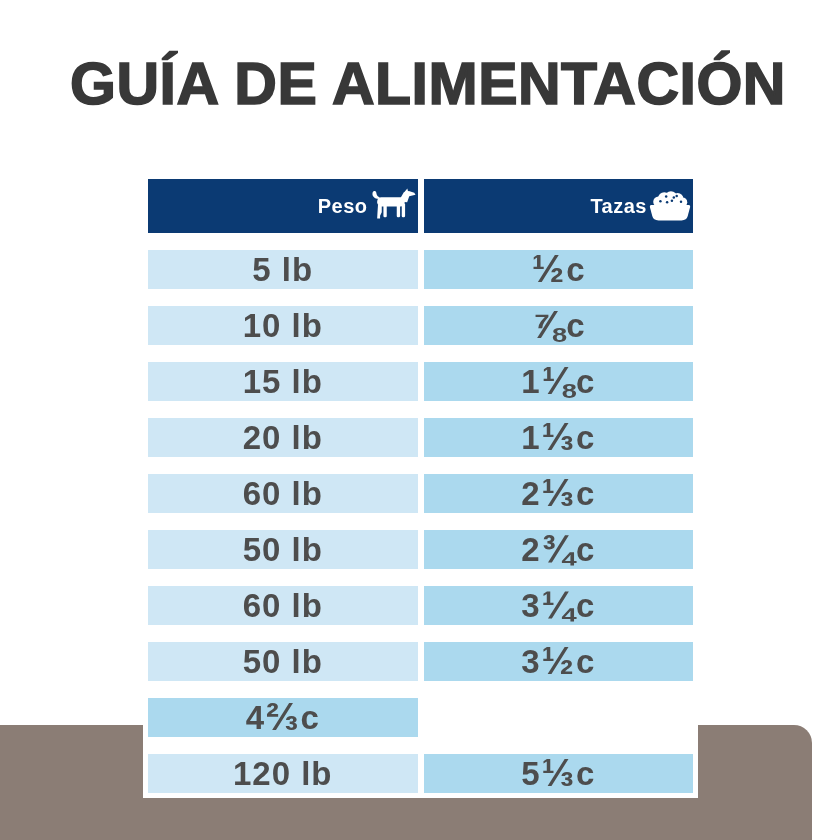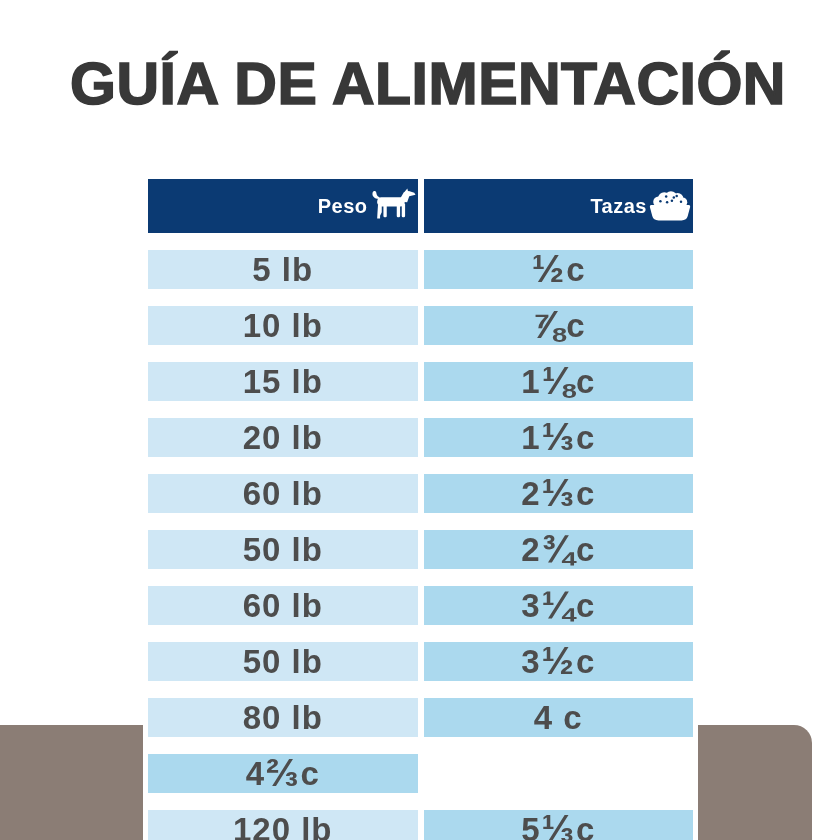--- a/index.html
+++ b/index.html
@@ -127,24 +127,20 @@
       </div>
       <div class="tr">
         <div class="td peso">60 lb</div>
         <div class="td tazas">3 <span class="frac">¼</span> c</div>
       </div>
       <div class="tr">
         <div class="td peso">50 lb</div>
         <div class="td tazas">3 <span class="frac">½</span> c</div>
       </div>
       <div class="tr">
-        <div class="td peso">80 lb</div>
-        <div class="td tazas">4 c</div>
-      </div>
-      <div class="tr">
         <div class="td tazas">4 <span class="frac">⅔</span> c</div>
       </div>
       <div class="tr">
         <div class="td peso">120 lb</div>
         <div class="td tazas">5 <span class="frac">⅓</span> c</div>
       </div>
     </div>
 </div>
 
 </body></html>

